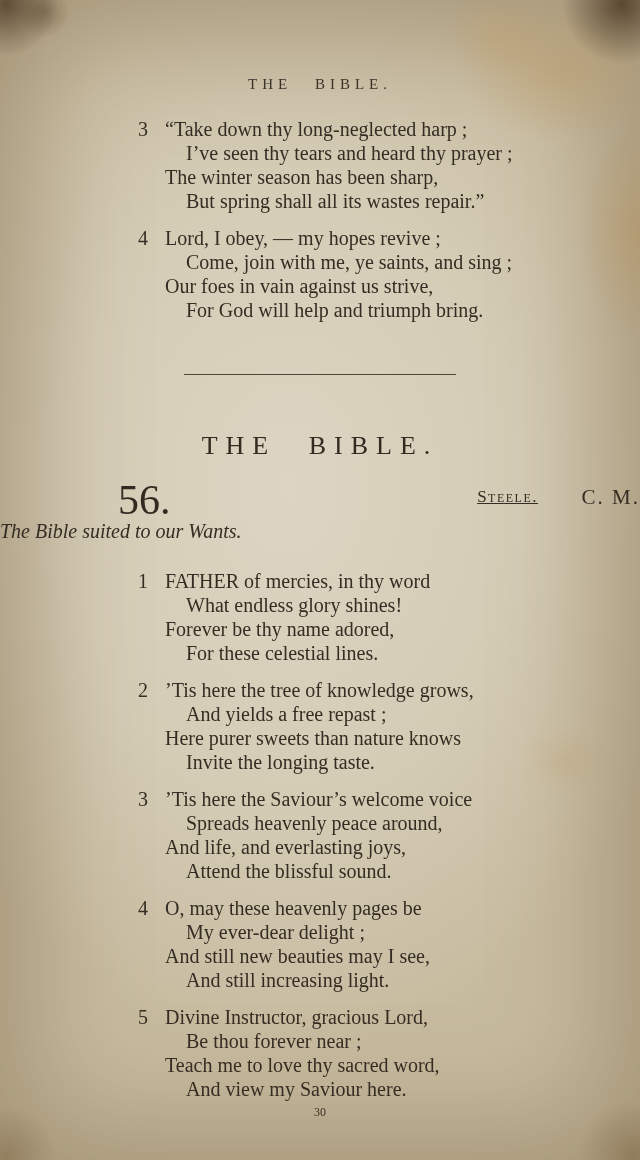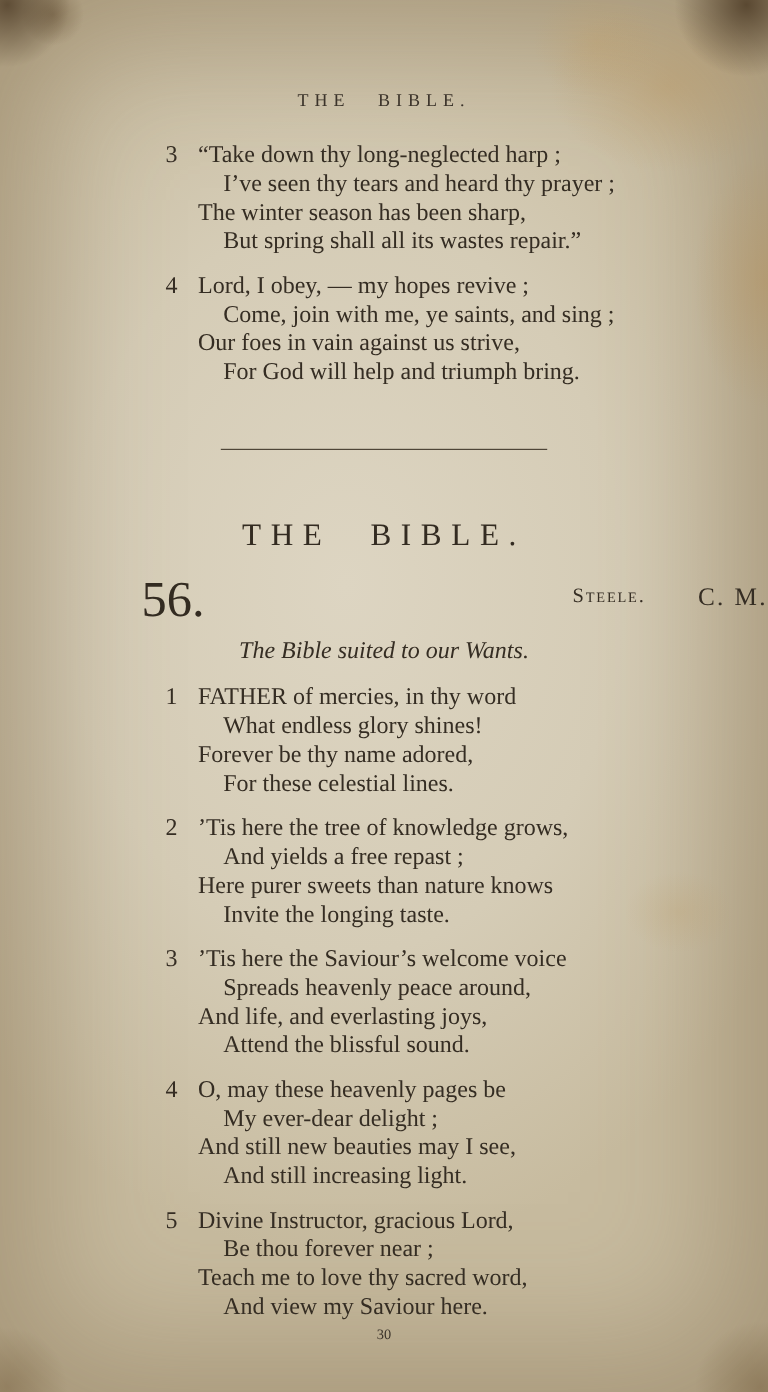--- a/index.html
+++ b/index.html
@@ -93,26 +93,27 @@
     letter-spacing: 2px;
     height: 26px;
   }
   .author {
     position: absolute;
     right: 102px;
     top: 2px;
     font-size: 17px;
     font-variant: small-caps;
     letter-spacing: 1.5px;
+    text-decoration: underline;
   }
   .subtitle {
-    text-align: center;
+    text-align: left;
     font-style: italic;
     font-size: 20px;
-    margin-top: 20px;
+    margin-top: 9px;
   }
   .hymn-body { margin-top: 26px; }
   .page-number {
     position: absolute;
     left: 0;
     right: 0;
     bottom: 40px;
     text-align: center;
     font-size: 12px;
     color: #3b332a;

